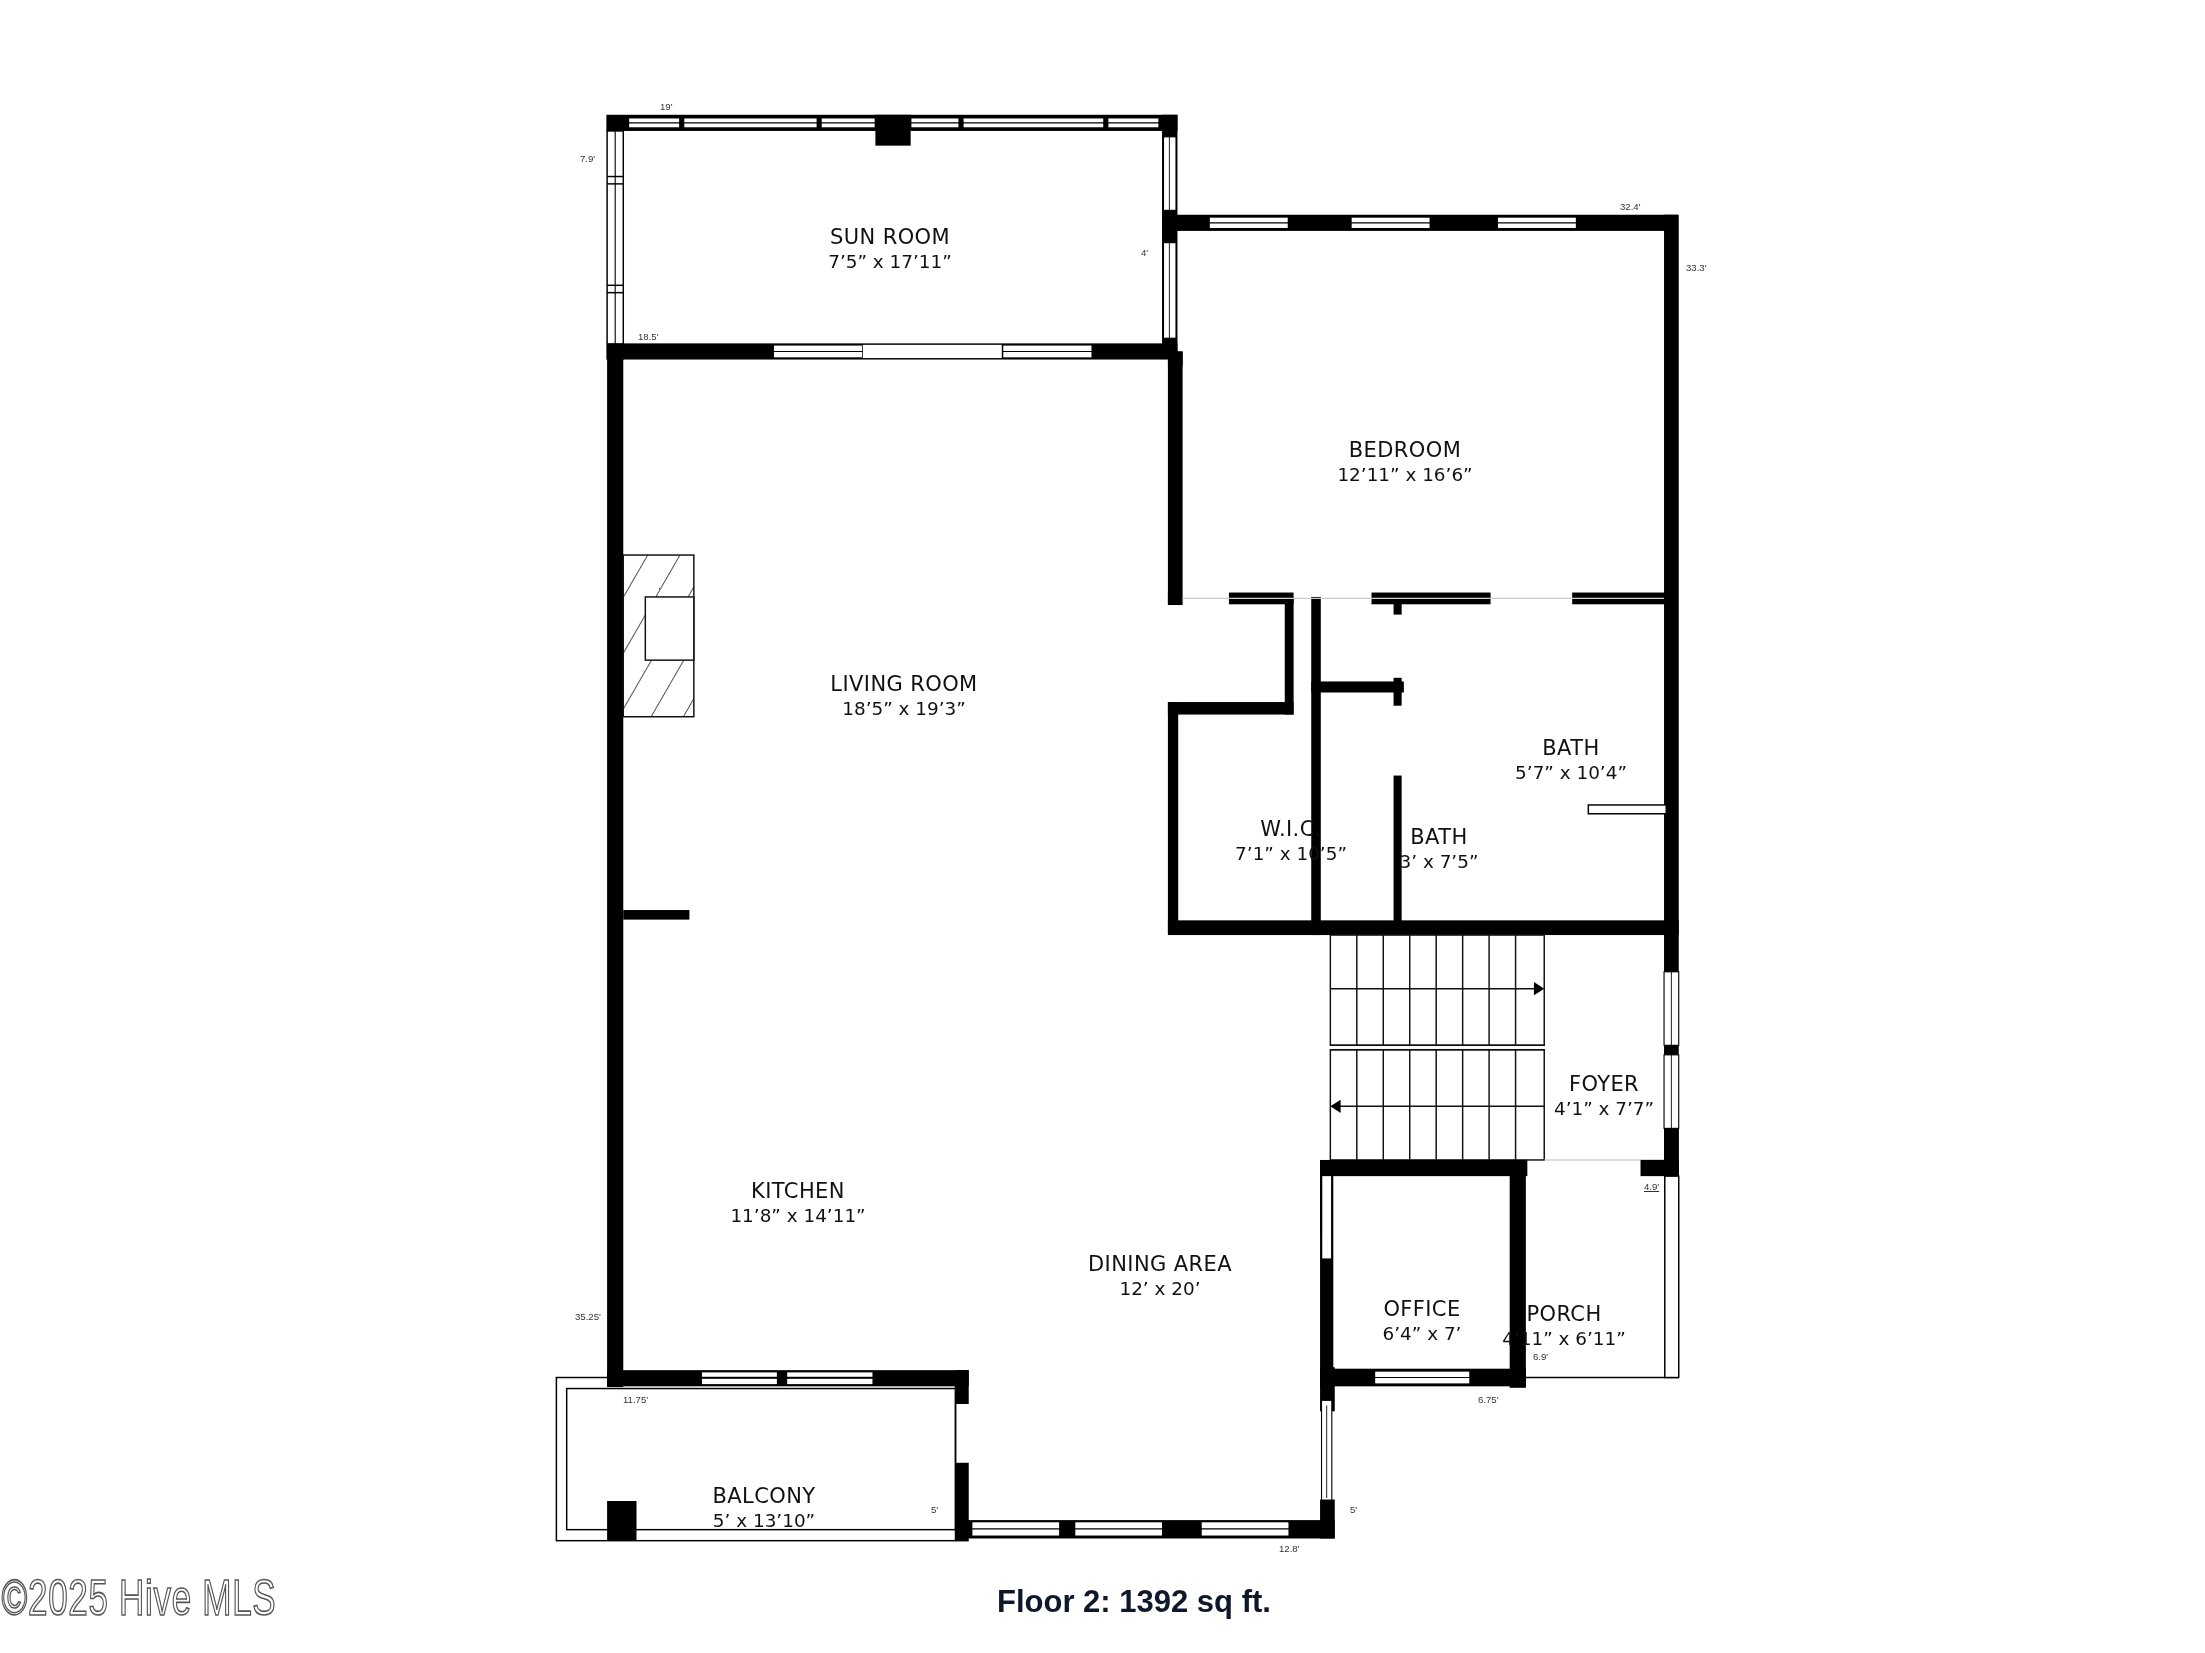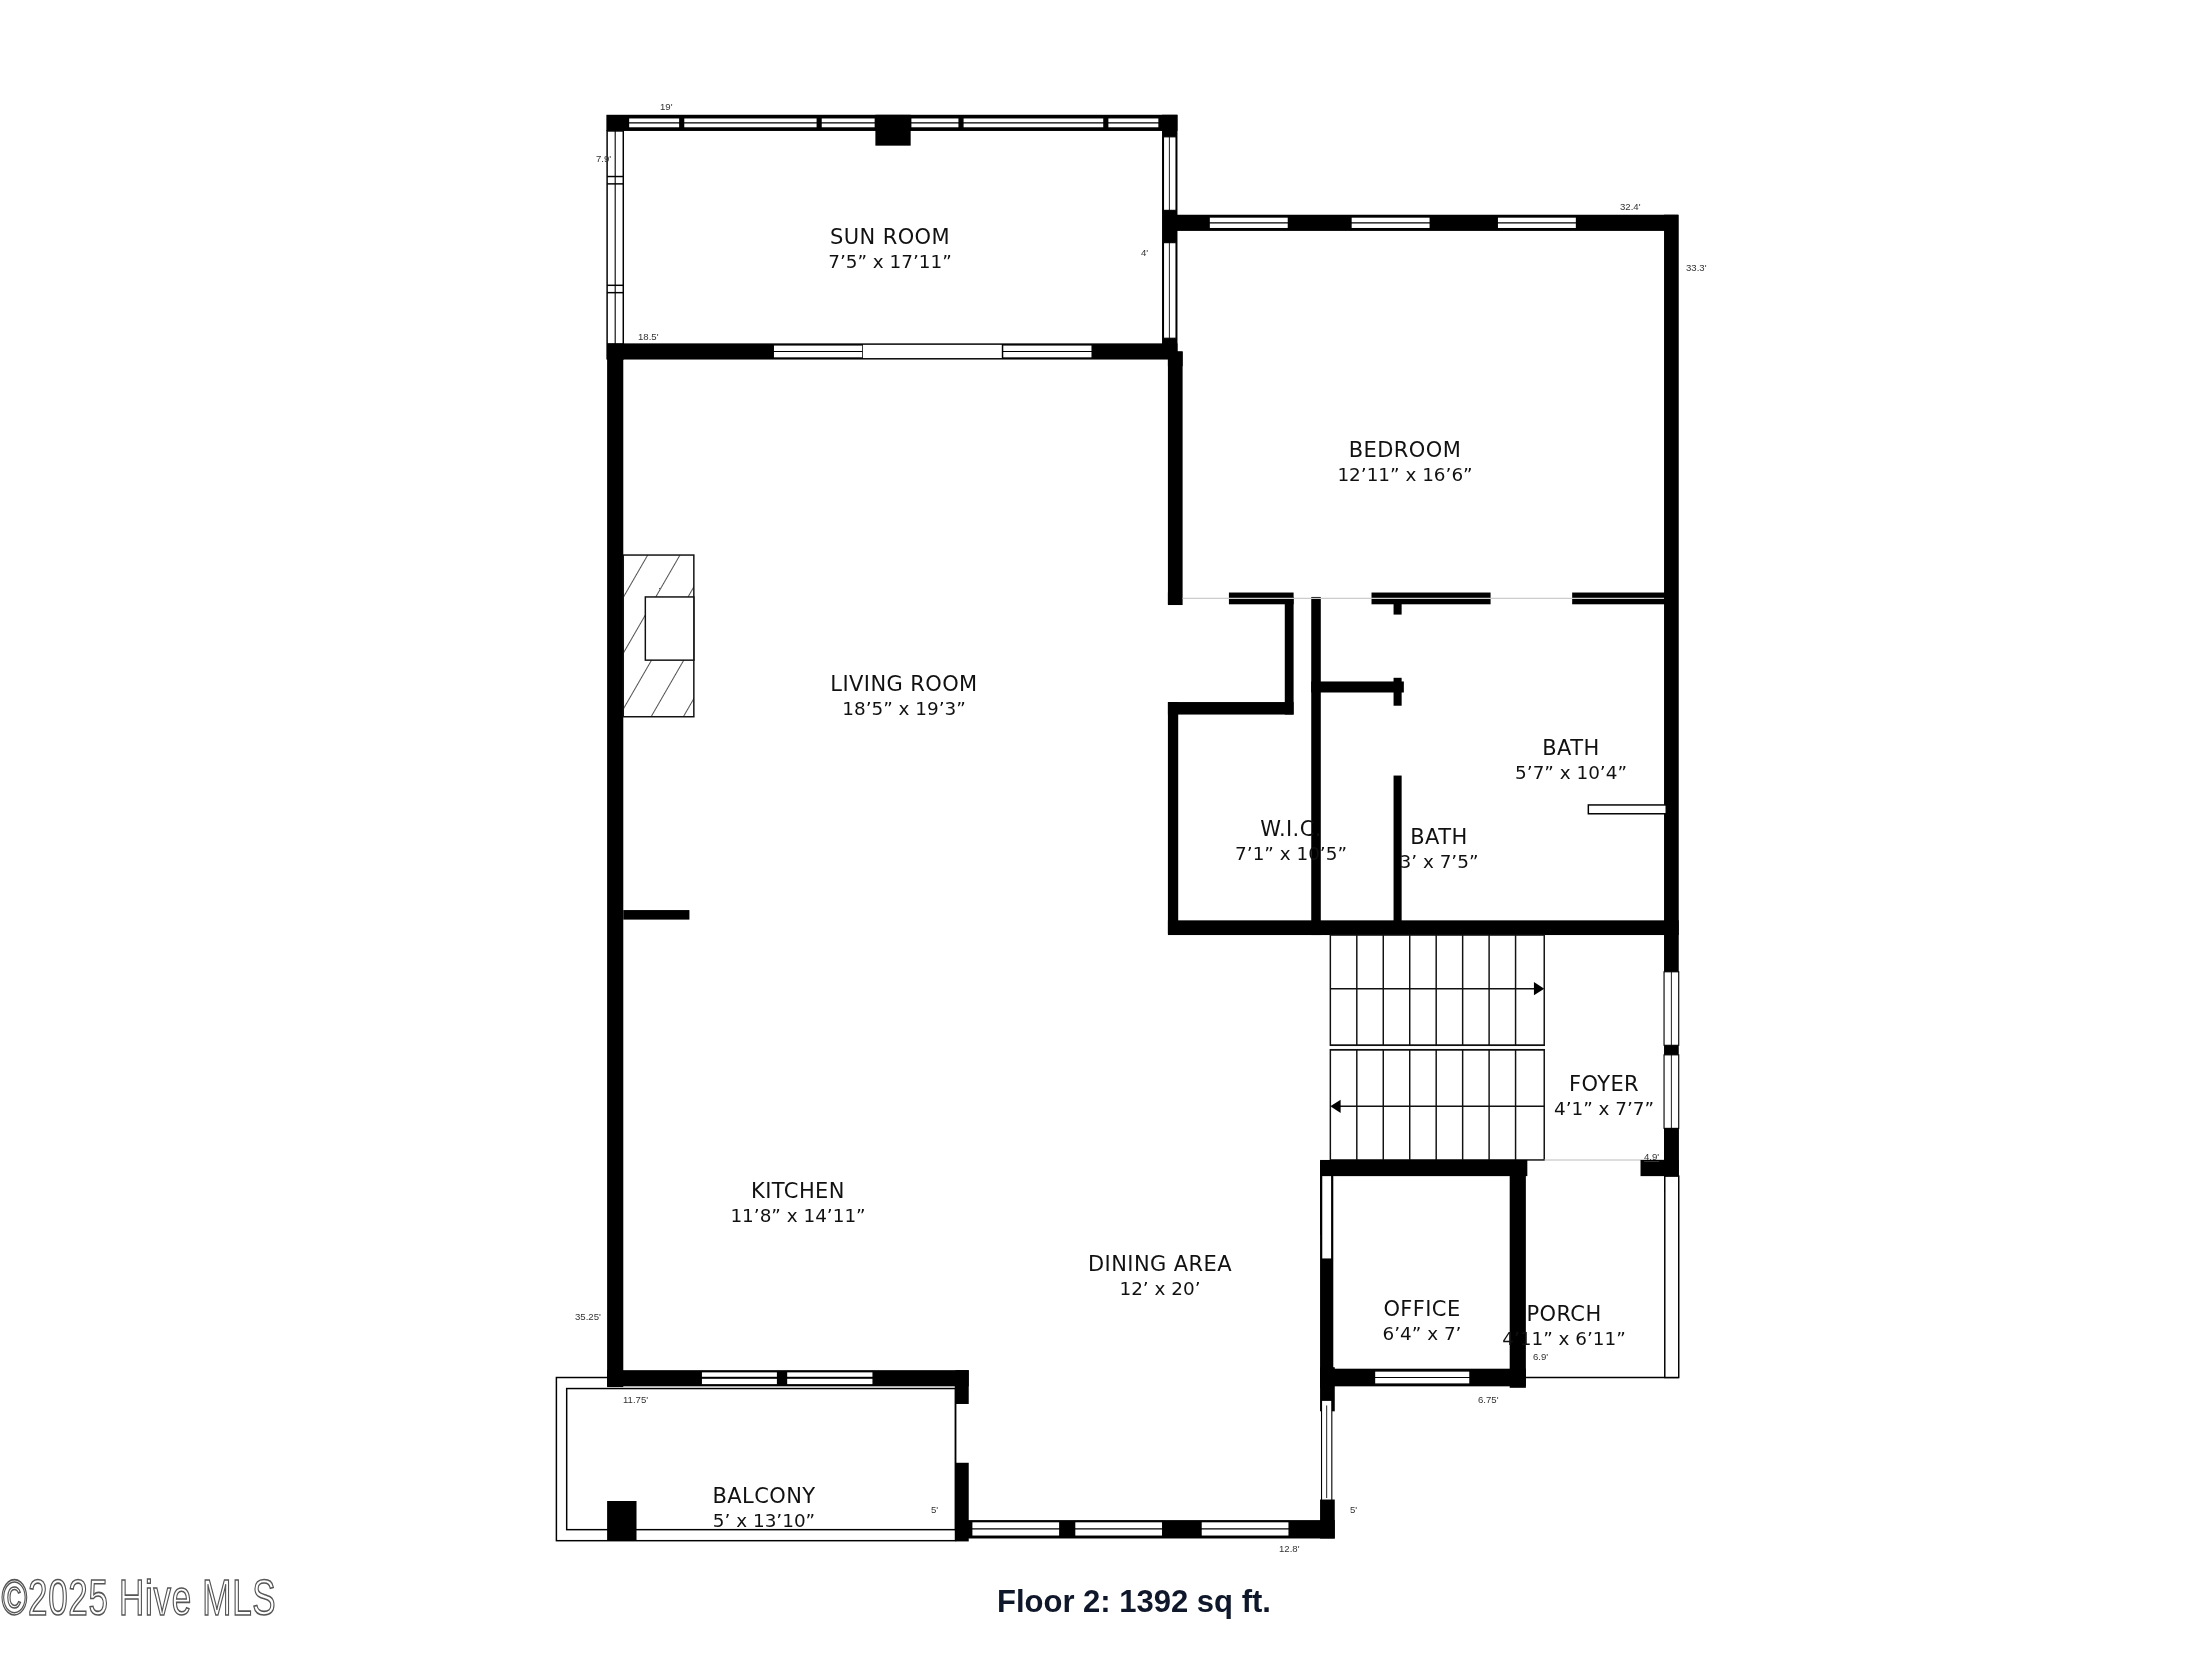--- a/index.html
+++ b/index.html
@@ -243,26 +243,26 @@
 <div class="room-label" style="left:1564px; top:1308px;">
   <div class="name">PORCH</div>
   <div class="dims">4’11” x 6’11”</div>
 </div>
 <div class="room-label" style="left:764px; top:1490px;">
   <div class="name">BALCONY</div>
   <div class="dims">5’ x 13’10”</div>
 </div>
 
 <span class="dim" style="left:660px; top:101px;">19'</span>
-<span class="dim" style="left:580px; top:153px;margin-left:16px;">7.9'</span>
+<span class="dim" style="left:580px; top:153px;">7.9'</span>
 <span class="dim" style="left:1141px; top:247px;">4'</span>
 <span class="dim" style="left:638px; top:331px;">18.5'</span>
 <span class="dim" style="left:1620px; top:201px;">32.4'</span>
 <span class="dim" style="left:1686px; top:262px;">33.3'</span>
-<span class="dim" style="left:1644px; top:1151px;text-decoration:underline;">4.9'</span>
+<span class="dim" style="left:1644px; top:1181px;text-decoration:underline;">4.9'</span>
 <span class="dim" style="left:1533px; top:1351px;">6.9'</span>
 <span class="dim" style="left:1478px; top:1394px;">6.75'</span>
 <span class="dim" style="left:575px; top:1311px;">35.25'</span>
 <span class="dim" style="left:623px; top:1394px;">11.75'</span>
 <span class="dim" style="left:931px; top:1504px;">5'</span>
 <span class="dim" style="left:1350px; top:1504px;">5'</span>
 <span class="dim" style="left:1279px; top:1543px;">12.8'</span>
 
 <div class="watermark">©2025 Hive MLS</div>
 <div class="footer-area">Floor 2: 1392 sq ft.</div>

